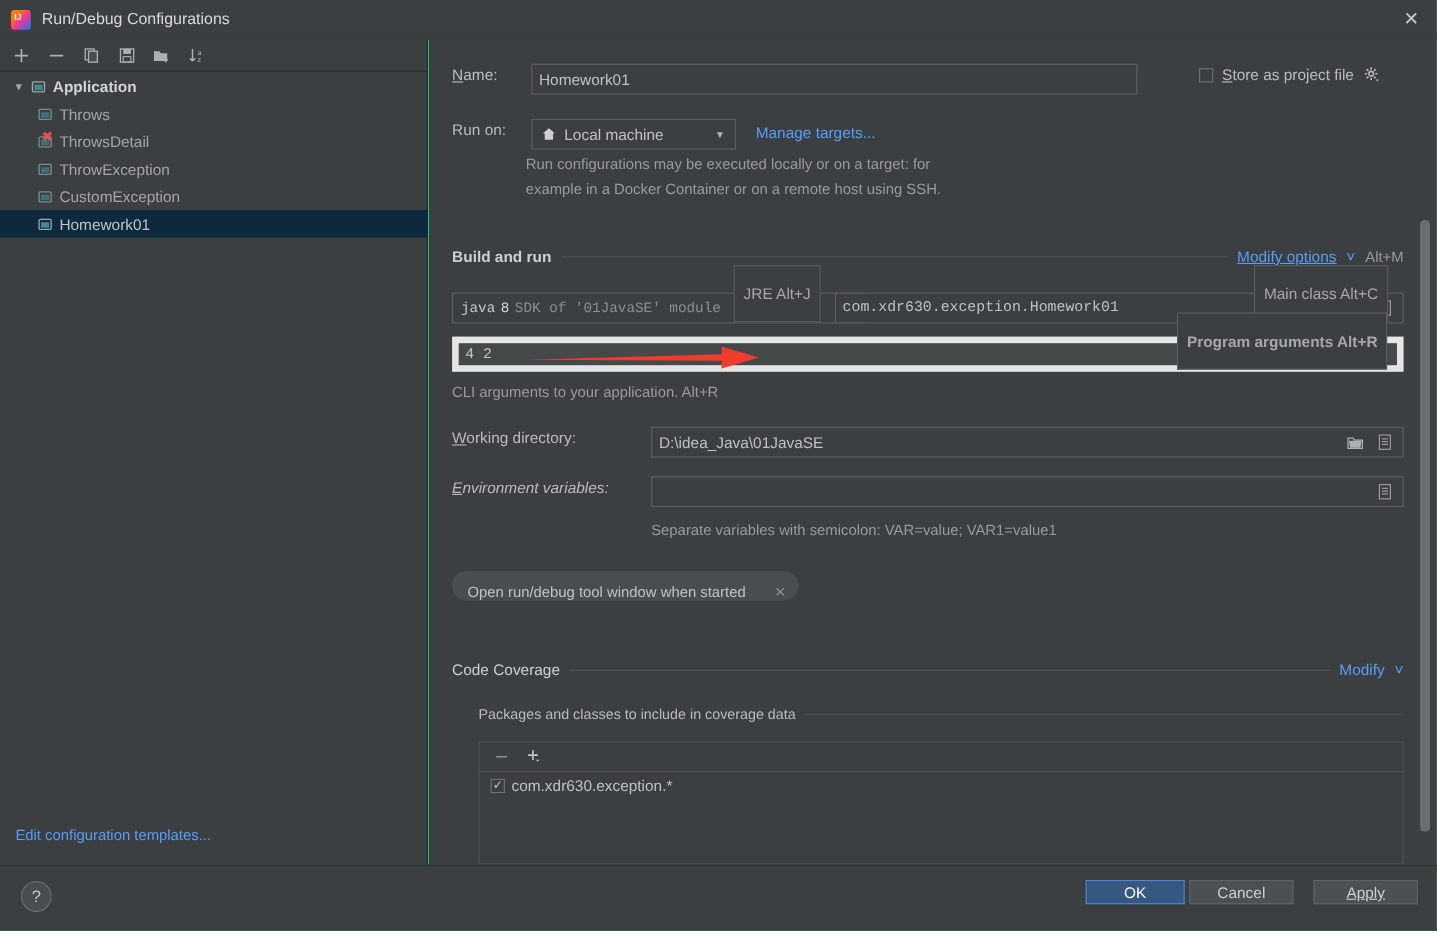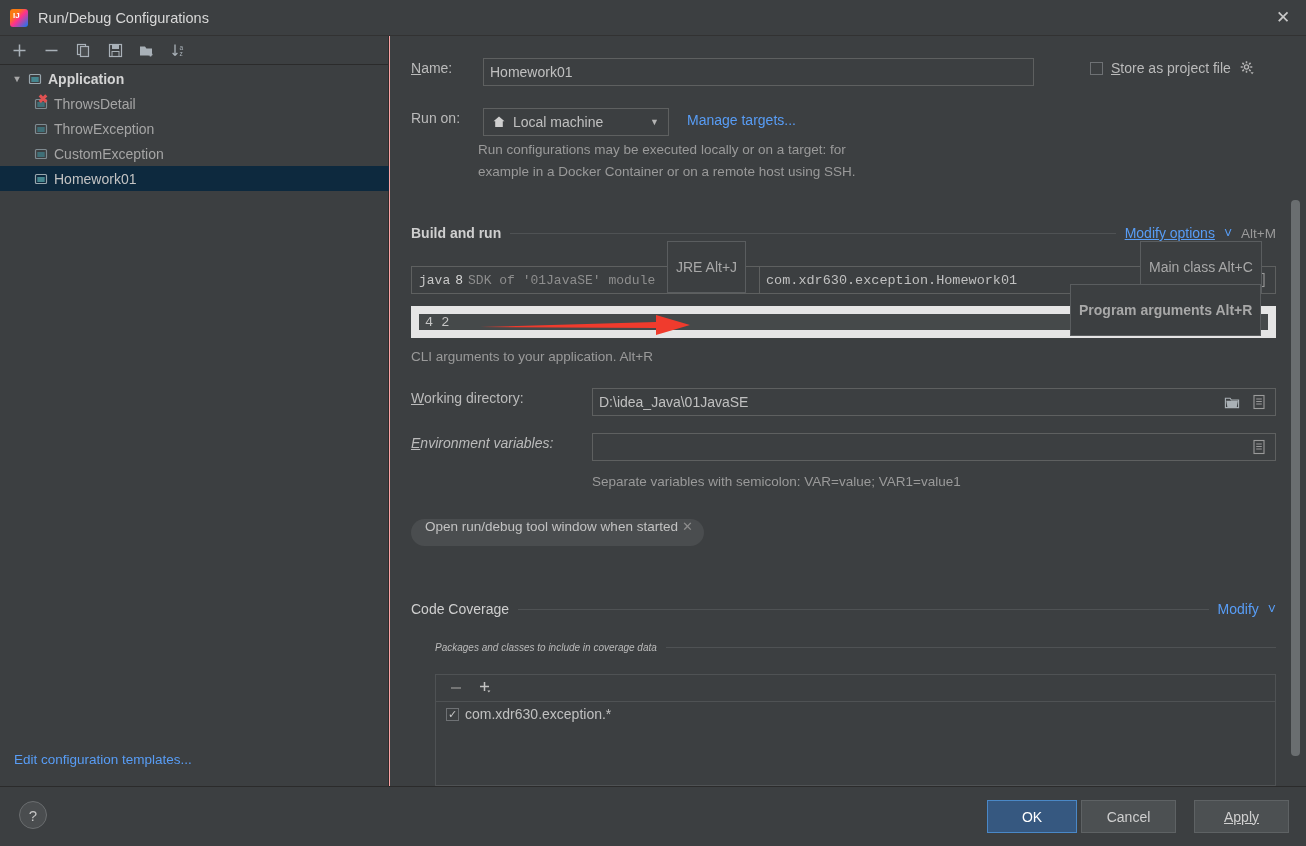--- a/index.html
+++ b/index.html
@@ -3,21 +3,21 @@
 <meta charset="utf-8">
 <style>
   * { box-sizing: border-box; margin: 0; padding: 0; }
   html, body {
     width: 1306px; height: 846px;
     background: #3c3f41;
     font-family: "Liberation Sans", sans-serif;
     color: #bbbbbb;
     overflow: hidden;
   }
-  .dialog { position: relative; width: 1306px; height: 846px; background: #fca5a5; }
+  .dialog { position: relative; width: 1306px; height: 846px; background: #22c55e; }
 
   
   .titlebar {
     position: absolute; left: 0; top: 0; width: 1306px; height: 36px;
     background: #3c3f41; display: flex; align-items: center;
     border-bottom: 1px solid #323232;
   }
   .app-icon {
     width: 18px; height: 18px; margin-left: 10px; margin-right: 10px;
     border-radius: 3px; position: relative; overflow: hidden;
@@ -101,21 +101,21 @@
   }
   .combo .caret { margin-left: auto; color: #b4b4b4; font-size: 9px; padding: 0 5px; }
 
   .link { color: #589df6; font-size: 14px; cursor: default; }
   .hint { font-size: 13.5px; color: #9a9a9a; }
 
   .sep-title { display: flex; align-items: center; gap: 9px; }
   .sep-line { height: 1px; background: #4f5254; flex: 1; }
 
   .chip {
-    display: inline-flex; align-items: flex-start; gap: 4px;
+    display: inline-flex; align-items: flex-end; gap: 26px;
     background: #4a4d4f; border-radius: 14px; height: 27px;
     padding: 0 11px 0 14px; font-size: 13.5px; color: #c2c2c2; cursor: default;
   }
   .chip .x { color: #8d8d8d; font-size: 13px; }
 
   .checkbox {
     width: 13px; height: 13px; border: 1px solid #6e7174; background: #3c3f41;
     display: inline-flex; align-items: center; justify-content: center;
     flex: none; color: #c8c8c8; font-size: 11px; line-height: 1;
   }
@@ -127,21 +127,21 @@
 
   
   .tip {
     position: absolute; background: #3c3f41; border: 1px solid #5a5d5f;
     color: #a8a8a8; font-size: 14px; padding: 17px 8px; white-space: nowrap;
     z-index: 40;
   }
 
   
   .focus-field {
-    position: absolute; background: #45494a; border: 8px solid #e5e5e5;
+    position: absolute; background: #45494a; border: 6px solid #e5e5e5;
     display: flex; align-items: center; padding: 0 6px;
   }
 
   
   .arrow-annot { position: absolute; z-index: 45; pointer-events: none; }
 
   
   .cov-box { position: absolute; border: 1px solid #4f5254; }
   .cov-toolbar {
     height: 27px; display: flex; align-items: center; gap: 14px;
@@ -162,21 +162,21 @@
     position: absolute; left: 0; top: 786px; width: 1306px; height: 60px;
     background: #3c3f41; border-top: 1px solid #2b2b2b;
   }
   .help-btn {
     position: absolute; left: 19px; top: 14px; width: 28px; height: 28px;
     border-radius: 50%; border: 1px solid #6a6d6f; background: #4a4d4f;
     display: flex; align-items: center; justify-content: center;
     font-size: 15px; color: #c5c5c5; cursor: default;
   }
   .btn {
-    position: absolute; top: 13px; height: 33px; border: 1px solid #5e6264;
+    position: absolute; top: 13px; height: 22px; border: 1px solid #5e6264;
     background: #4c5052; color: #cfcfcf; font-size: 14px;
     display: flex; align-items: center; justify-content: center; cursor: default;
     font-family: "Liberation Sans", sans-serif;
   }
   .btn.primary { background: #365880; border-color: #4a88c7; color: #ffffff; }
 </style>
 </head>
 <body>
 
 <div class="dialog">
@@ -233,20 +233,29 @@
         <span class="twisty">▾</span>
         <span class="cfg-ico">
           <svg width="16" height="16" viewBox="0 0 16 16">
             <rect x="2.5" y="3.5" width="11" height="9" rx="1" stroke="#9aa7ae" stroke-width="1.2" fill="none"></rect>
             <rect x="4.3" y="6" width="7.4" height="5" fill="#45868f"></rect>
           </svg>
         </span>
         <span>Application</span>
       </div>
 
+      <div class="tree-row child">
+        <span class="cfg-ico">
+          <svg width="16" height="16" viewBox="0 0 16 16">
+            <rect x="2.5" y="3.5" width="11" height="9" rx="1" stroke="#7f8b91" stroke-width="1.2" fill="none"></rect>
+            <rect x="4.3" y="6" width="7.4" height="5" fill="#3f6f77"></rect>
+          </svg>
+        </span>
+        <span>Throws</span>
+      </div>
 
       <div class="tree-row child">
         <span class="cfg-ico">
           <svg width="16" height="16" viewBox="0 0 16 16">
             <rect x="2.5" y="3.5" width="11" height="9" rx="1" stroke="#7f8b91" stroke-width="1.2" fill="none"></rect>
             <rect x="4.3" y="6" width="7.4" height="5" fill="#3f6f77"></rect>
           </svg>
           <span class="err-badge">✖</span>
         </span>
         <span>ThrowsDetail</span>
@@ -403,21 +412,21 @@
     </div>
 
     <div style="position:absolute; left:21px; top:565px; width:865px;" class="sep-title">
       <span style="font-size:14px; color:#cfcfcf;">Code Coverage</span>
       <span class="sep-line"></span>
       <span class="link">Modify</span>
       <span class="link">˅</span>
     </div>
 
     <div style="position:absolute; left:45px; top:606px; width:841px;" class="sep-title">
-      <span style="font-size:10px; color:#bbbbbb;font-style:italic;">Packages and classes to include in coverage data</span>
+      <span style="font-size:13px; color:#bbbbbb;">Packages and classes to include in coverage data</span>
       <span class="sep-line"></span>
     </div>
 
     <div class="cov-box" style="left:45px; top:638px; width:841px; height:112px;">
       <div class="cov-toolbar">
         <span class="field-ico">
           <svg width="14" height="14" viewBox="0 0 14 14">
               <path d="M2 7h10" stroke="#8d8d8d" stroke-width="1.4"></path>
             </svg>
         </span>

